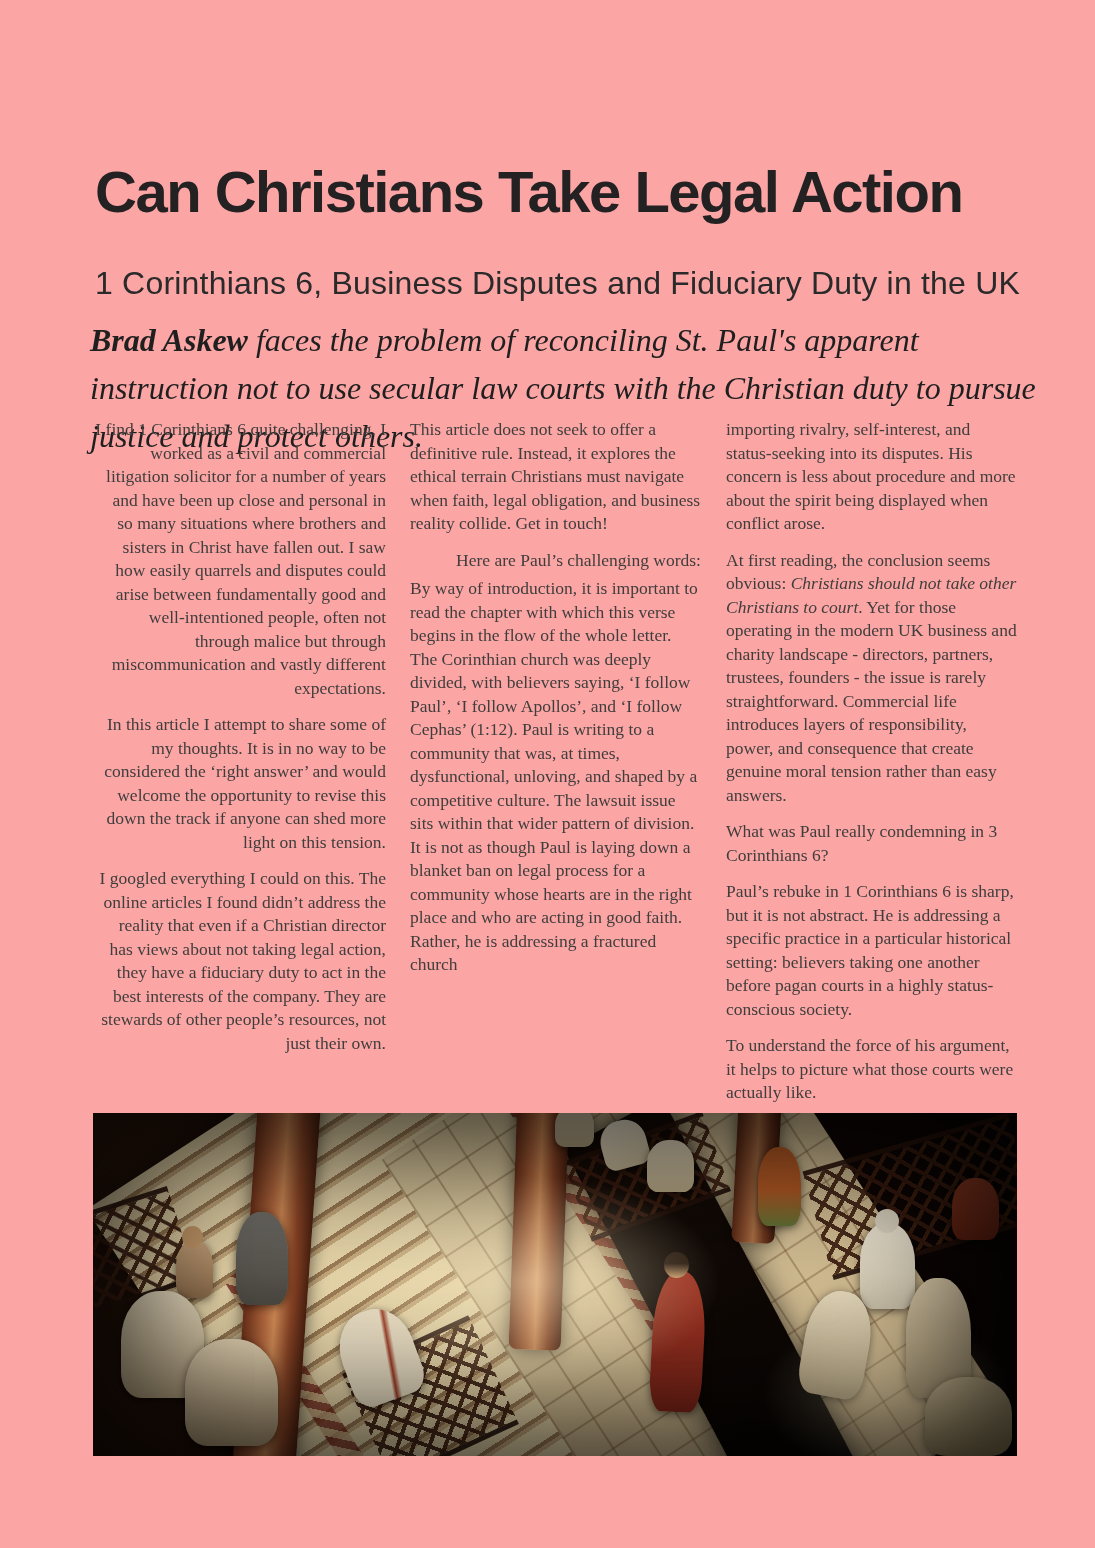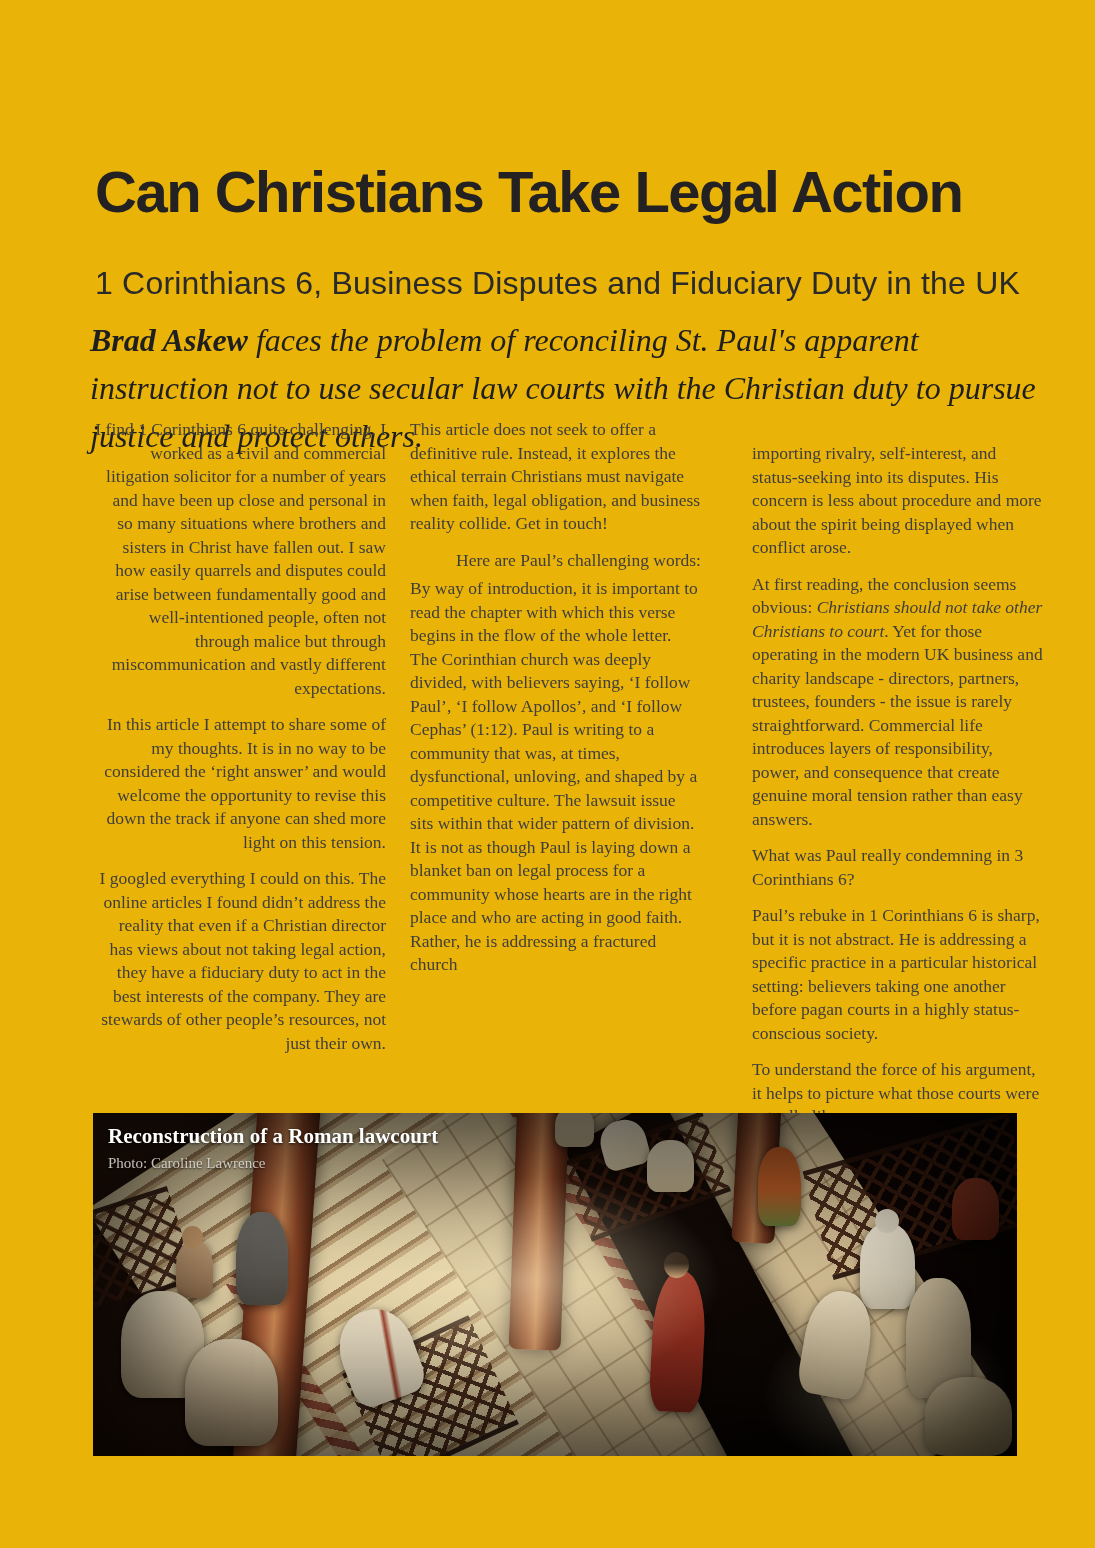--- a/index.html
+++ b/index.html
@@ -1,17 +1,17 @@
 <!DOCTYPE html>
 <html><head>
 <meta charset="utf-8">
 <style>
   html,body{margin:0;padding:0;background:#ffffff;}
   .page{
-    position:relative;width:1095px;height:1548px;background:#eab308;
+    position:relative;width:1095px;height:1548px;background:#fca5a5;
     margin:0 auto;overflow:hidden;
     font-family:"Liberation Serif","DejaVu Serif",serif;
   }
   
   .title{
     position:absolute;left:95px;top:118px;width:960px;
     font-family:"Liberation Sans","DejaVu Sans",sans-serif;
     font-size:58px;line-height:70px;font-weight:600;letter-spacing:-1.5px;
     color:#232122;
   }
@@ -27,21 +27,21 @@
     font-style:italic;font-size:32px;line-height:48px;color:#1f1f1f;
   }
   .byline .author{font-weight:bold;}
   
   .col{
     position:absolute;top:418px;width:291px;
     font-size:17.5px;line-height:23.5px;color:#3f3e3c;
   }
   .col-1{left:95px;text-align:right;}
   .col-2{left:410px;}
-  .col-3{left:752px;margin-top:24px;}
+  .col-3{left:726px;}
   .col p{margin:0 0 13px 0;}
   .col p.tight{margin-bottom:5px;text-align:right;}
   .col em{font-style:italic;}
   
   .photo{
     position:absolute;left:93px;top:1113px;width:924px;height:343px;
     overflow:hidden;
     background:linear-gradient(100deg,#241209 0%,#1a0d07 40%,#0e0604 75%,#090403 100%);
   }
   .photo .s{position:absolute;}
@@ -198,19 +198,15 @@
     <div class="s head head-elder"></div>
     <div class="s fig fig-r1"></div>
     <div class="s fig fig-r2"></div>
     <div class="s fig fig-r3"></div>
     <div class="s fig fig-r4"></div>
     <div class="s fig fig-red"></div>
     <div class="s head head-red"></div>
     <div class="s glow1"></div>
     <div class="s glow2"></div>
     <div class="s vignette"></div>
-    <div class="caption-box">
-      <div class="photo-caption">Reconstruction of a Roman lawcourt</div>
-      <div class="photo-credit">Photo: Caroline Lawrence</div>
-    </div>
   </div>
 
 </div>
 
 </body></html>

